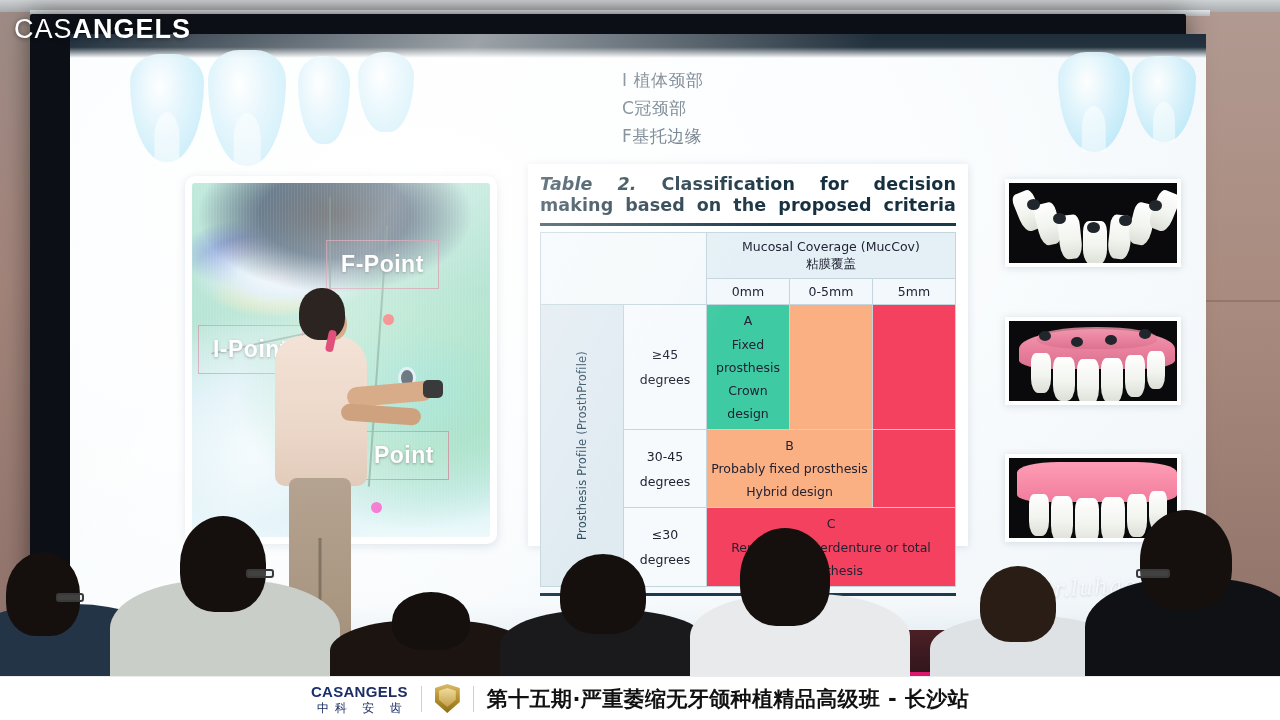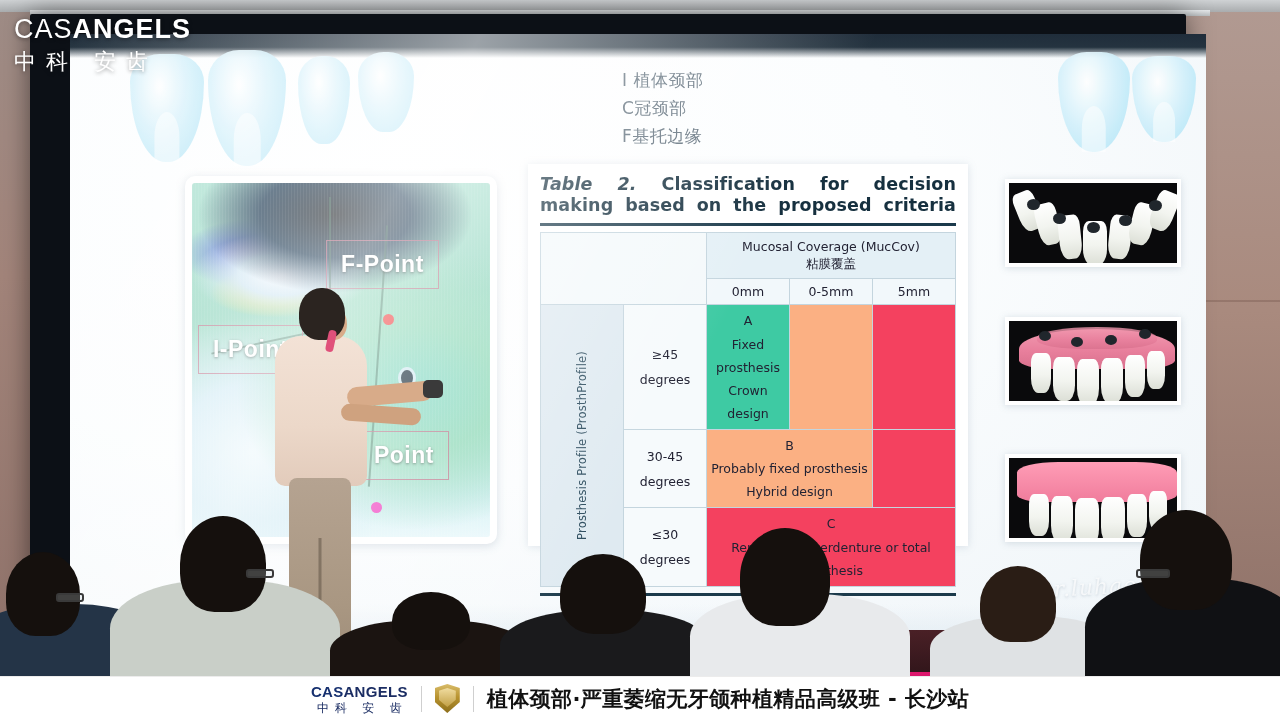--- a/index.html
+++ b/index.html
@@ -462,21 +462,20 @@
         <div class="p-leg-split"></div>
       </div>
     <div class="p-ear"></div>
     <div class="p-face"></div>
     <div class="p-head"></div>
     <div class="p-mic"></div>
   </div>
 
   <div class="tl-logo">
     <div class="l1"><span class="thin">CAS</span><span>ANGELS</span></div>
-    <div class="l2">中科 安齿</div>
   </div>
 
   <div class="table-dark"></div>
   <div class="stage-front"></div>
   <div class="stage-skirt"></div>
 
   <div class="audience">
     <div class="shoulders" style="left:-30px;  bottom:0; width:190px; height:86px; background:#243447;"></div>
     <div class="head" style="left:6px;   bottom:54px; width:74px; height:84px;"></div>
     <div class="glasses" style="left:56px;  bottom:88px;"></div>
@@ -503,16 +502,16 @@
   </div>
 
   <div class="footer">
     <div class="f-logo">
       <div class="fl1"><span class="blue">CAS</span><span class="navy">ANGELS</span></div>
       <div class="fl2">中科 安 齿</div>
     </div>
     <div class="f-div"></div>
     <div class="shield"></div>
     <div class="f-div"></div>
-    <div class="f-title">植体颈部·严重萎缩无牙颌种植精品高级班 - 长沙站</div>
+    <div class="f-title">第十五期·严重萎缩无牙颌种植精品高级班 - 长沙站</div>
   </div>
 
 </div>
 
 </body></html>

